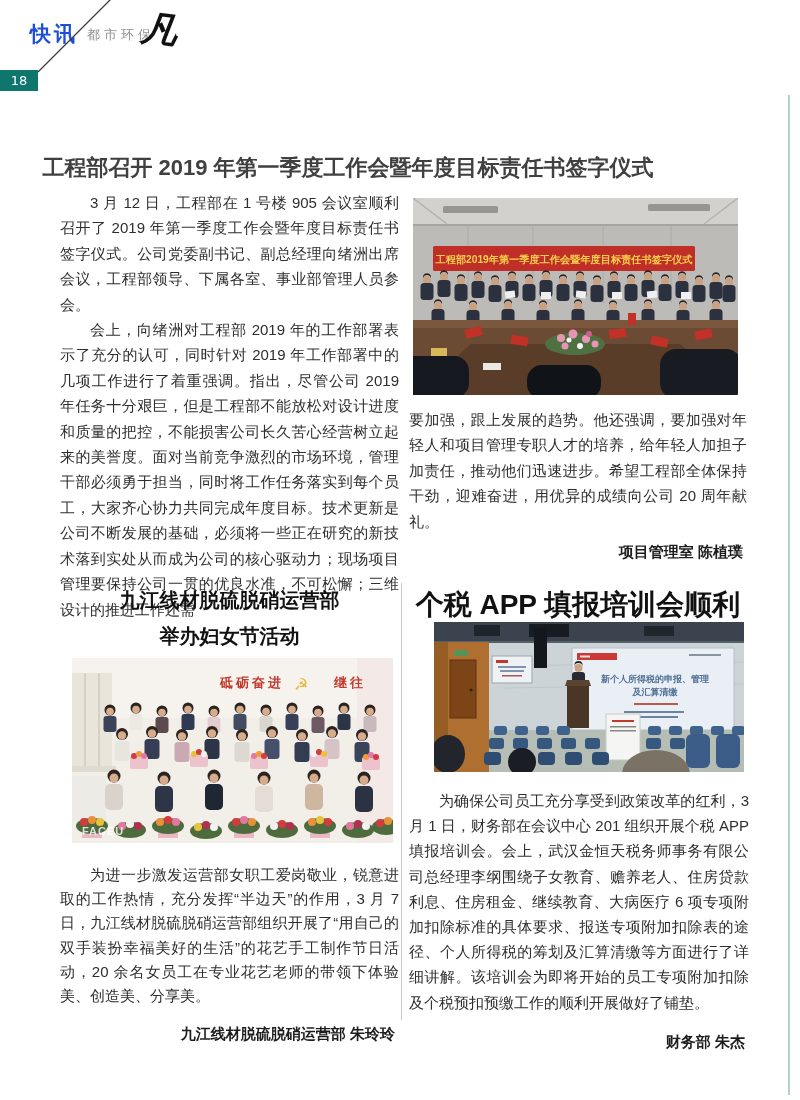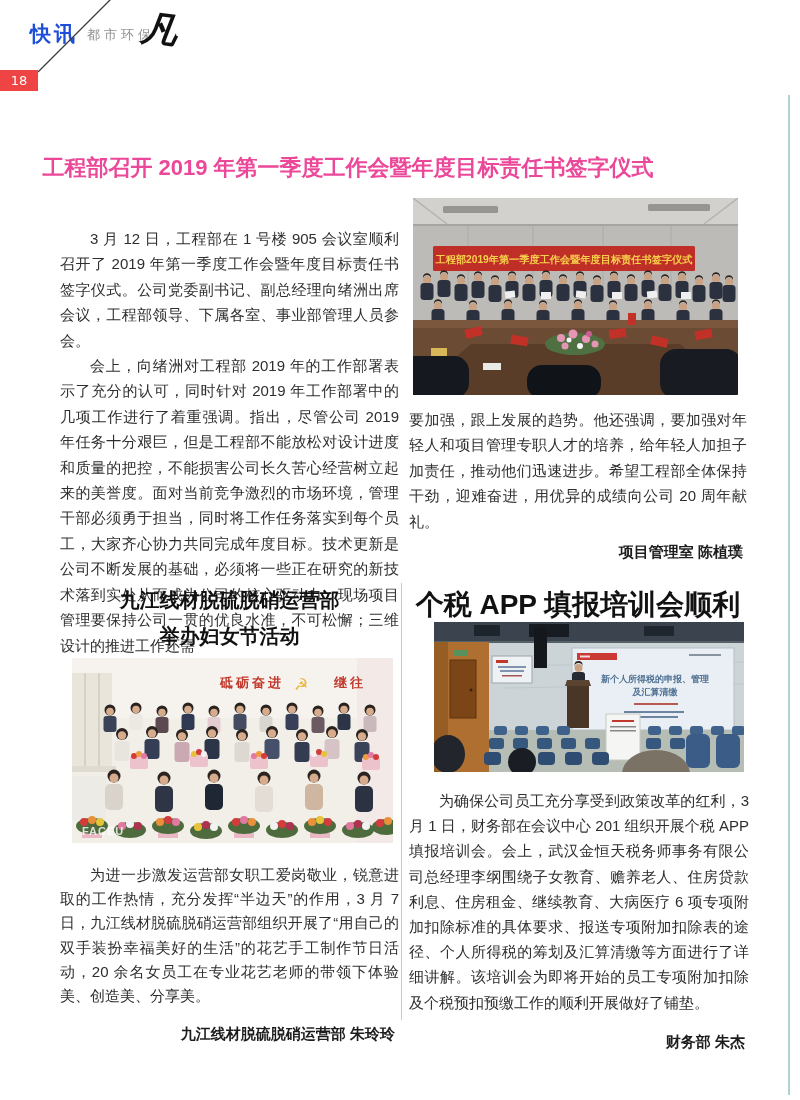--- a/index.html
+++ b/index.html
@@ -7,30 +7,30 @@
     width:800px;height:1100px;position:relative;background:#ffffff;
     font-family:"Liberation Sans",sans-serif;color:#2e2e2e;overflow:hidden;
   }
   .abs{position:absolute;}
   p{margin:0;}
   
   .kuaixun{left:30px;top:20px;font-size:21px;font-weight:bold;letter-spacing:3px;color:#1d4ed8;}
   .pub-name{left:87px;top:26px;font-size:13px;letter-spacing:4px;color:#8f8f8f;}
   .logo-glyph{left:141px;top:6px;font-size:36px;font-weight:bold;font-style:italic;
     font-family:"DejaVu Serif",serif;color:#111;transform:rotate(7deg);}
-  .page-tab{left:0;top:70px;width:38px;height:21px;background:#ef4444;color:#fff;
+  .page-tab{left:0;top:70px;width:38px;height:21px;background:#0f766e;color:#fff;
     font-size:13px;display:flex;align-items:center;justify-content:center;
     font-family:"DejaVu Sans",sans-serif;}
   .edge-line{left:788px;top:95px;width:2px;height:1000px;background:#aed3d0;}
   
-  .a1-title{left:0;top:153px;width:696px;text-align:center;font-size:22px;font-weight:bold;color:#ec4899;}
+  .a1-title{left:0;top:153px;width:696px;text-align:center;font-size:22px;font-weight:bold;color:#404040;}
   .body-text{font-size:15px;line-height:25.4px;text-align:justify;color:#2e2e2e;}
   .indent{text-indent:2em;}
   .byline{font-weight:bold;text-align:right;color:#1d1d1d;padding-right:4px;}
-  .col1-left{left:60px;top:190px;width:339px;margin-top:36px;}
+  .col1-left{left:60px;top:190px;width:339px;}
   .col1-right{left:409px;top:407px;width:338px;}
   .col1-right .byline{margin-top:5px;}
   
   .divider{left:401px;top:583px;width:1px;height:437px;background:#c9c9c9;}
   .a2-title{left:60px;top:582px;width:339px;text-align:center;font-size:20px;
     font-weight:bold;line-height:36px;color:#111;}
   .a3-title{left:409px;top:586px;width:338px;text-align:center;font-size:28px;font-weight:bold;color:#111;}
   .body2{left:60px;top:863px;width:339px;line-height:24.2px;}
   .body2 .byline{margin-top:14px;}
   .body3{left:409px;top:788px;width:340px;line-height:25.2px;}

